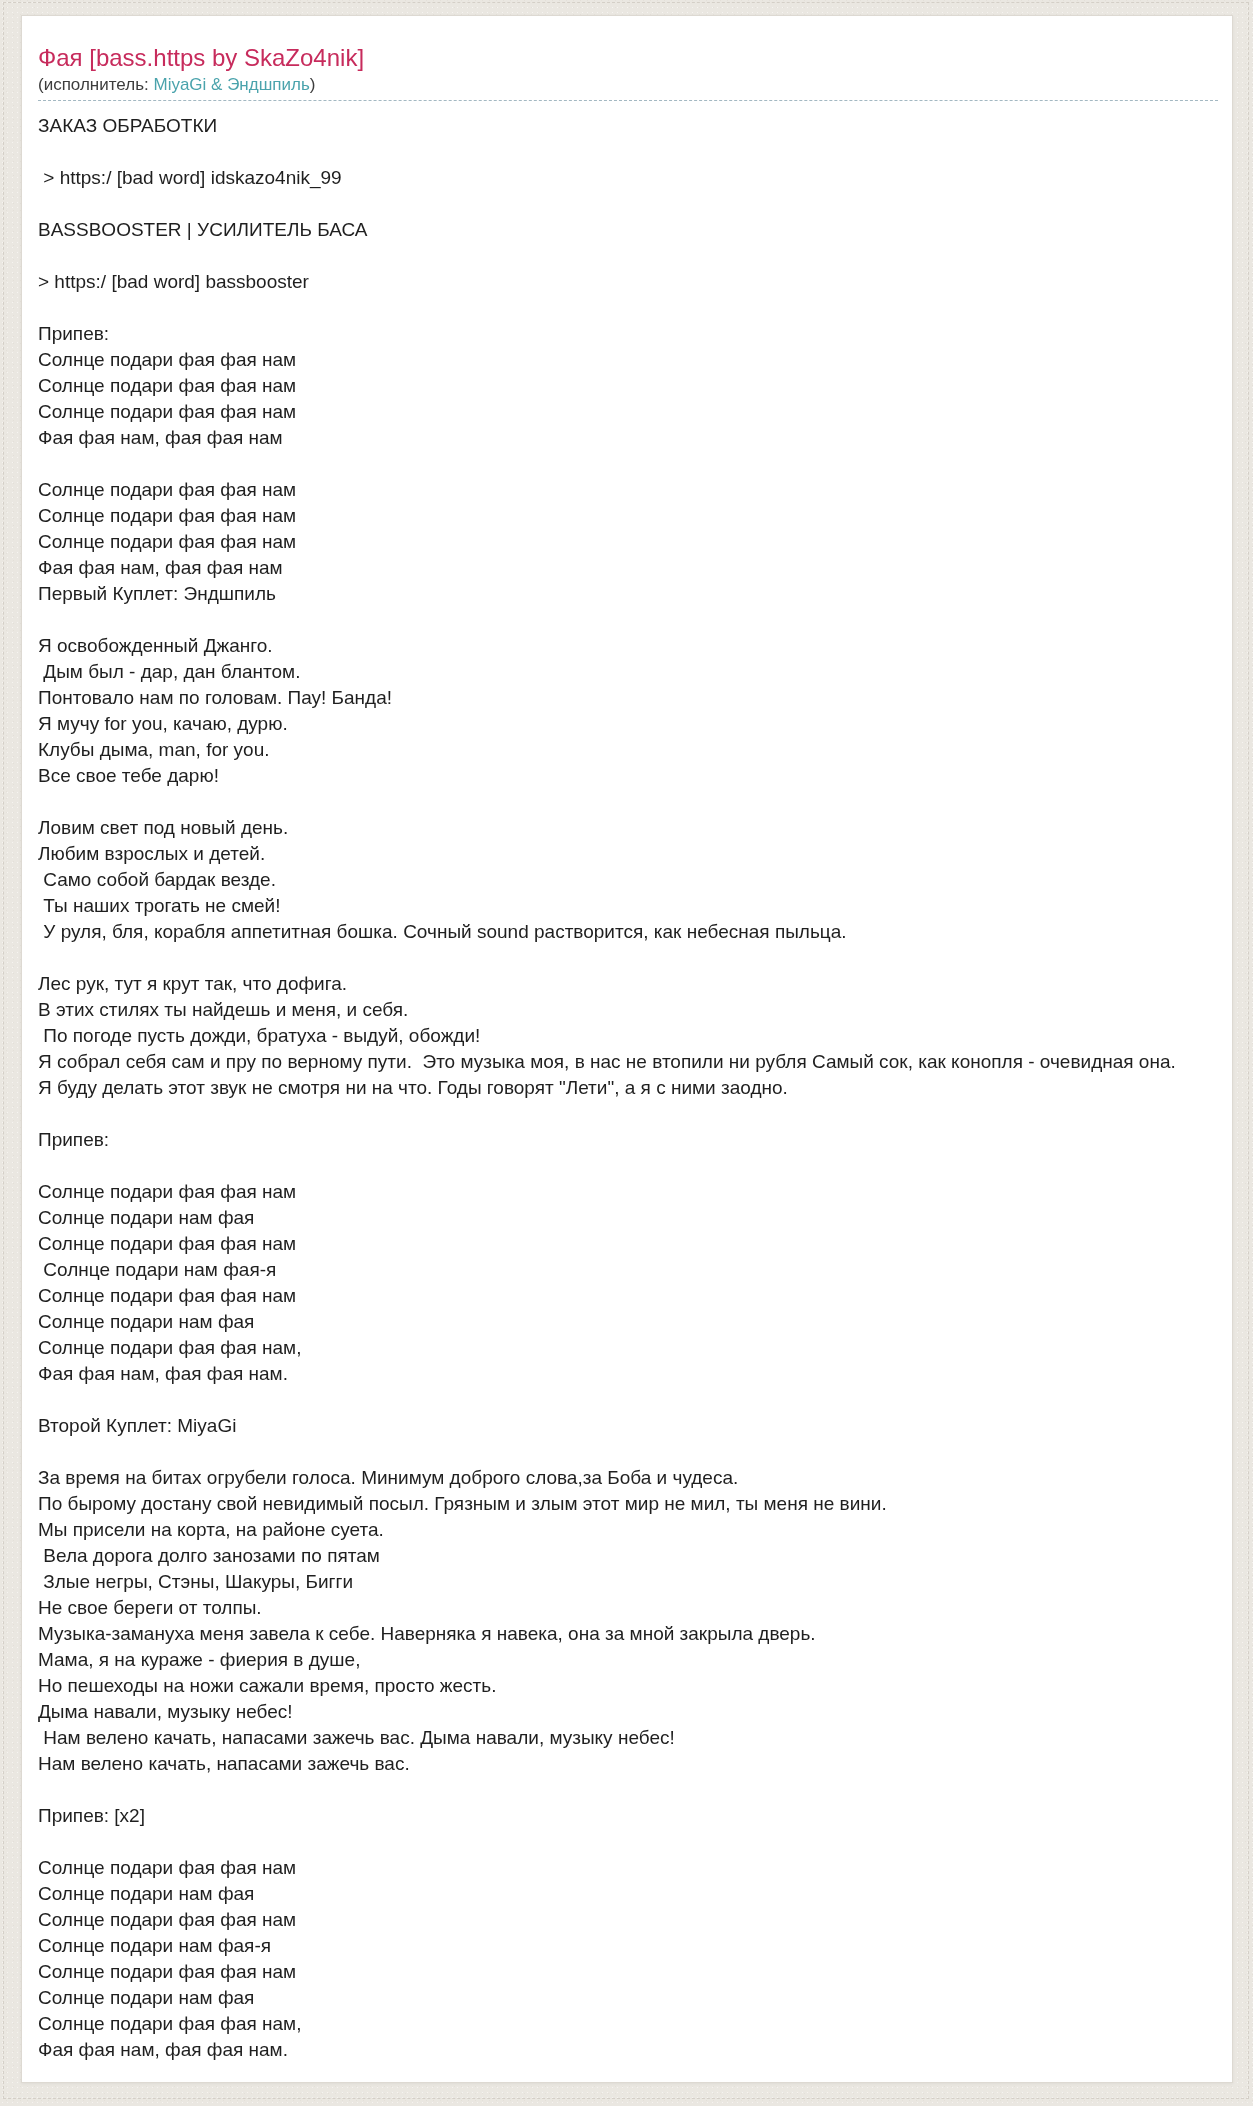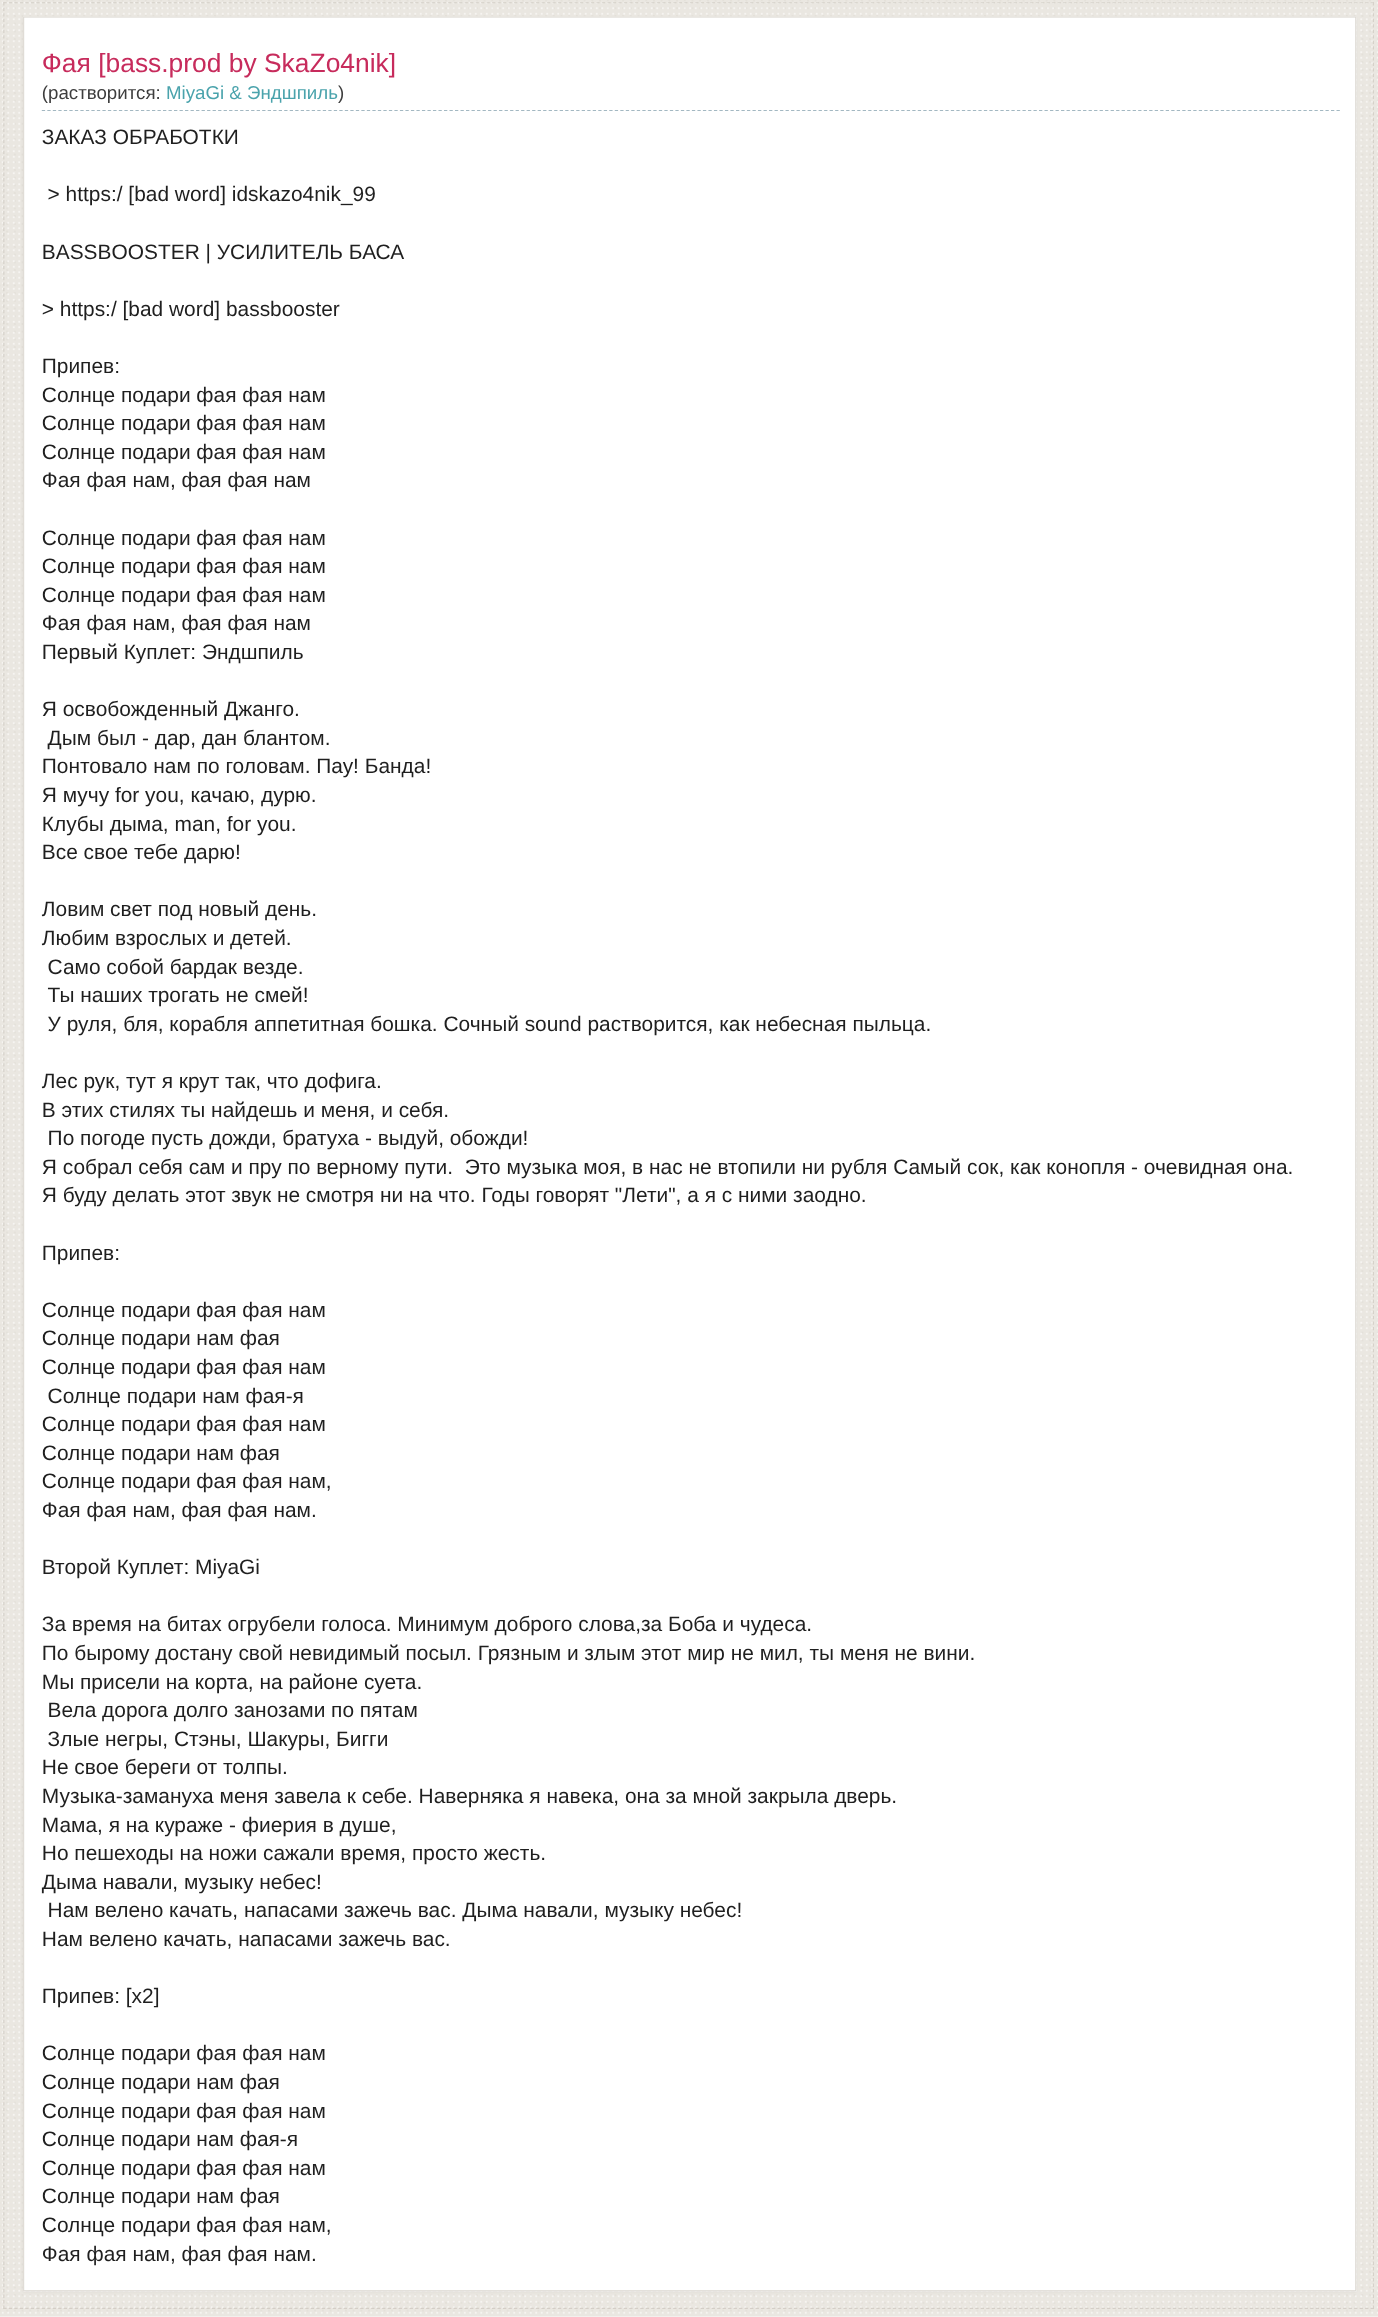--- a/index.html
+++ b/index.html
@@ -80,22 +80,22 @@
     white-space: pre-wrap;
   }
 </style>
 </head>
 <body>
 
 <div class="page-frame"></div>
 
 <div class="content-card">
   <div class="song-header">
-    <h1 class="song-title">Фая [bass.prod by SkaZo4nik]</h1>
-    <div class="performer-line"><span>(растворится: </span><a class="performer-link">MiyaGi &amp; Эндшпиль</a><span>)</span></div>
+    <h1 class="song-title">Фая [bass.https by SkaZo4nik]</h1>
+    <div class="performer-line"><span>(исполнитель: </span><a class="performer-link">MiyaGi &amp; Эндшпиль</a><span>)</span></div>
   </div>
 
   <div class="lyrics-text">ЗАКАЗ ОБРАБОТКИ
 
  &gt; https:/ [bad word] idskazo4nik_99
 
 BASSBOOSTER | УСИЛИТЕЛЬ БАСА
 
 &gt; https:/ [bad word] bassbooster
 

